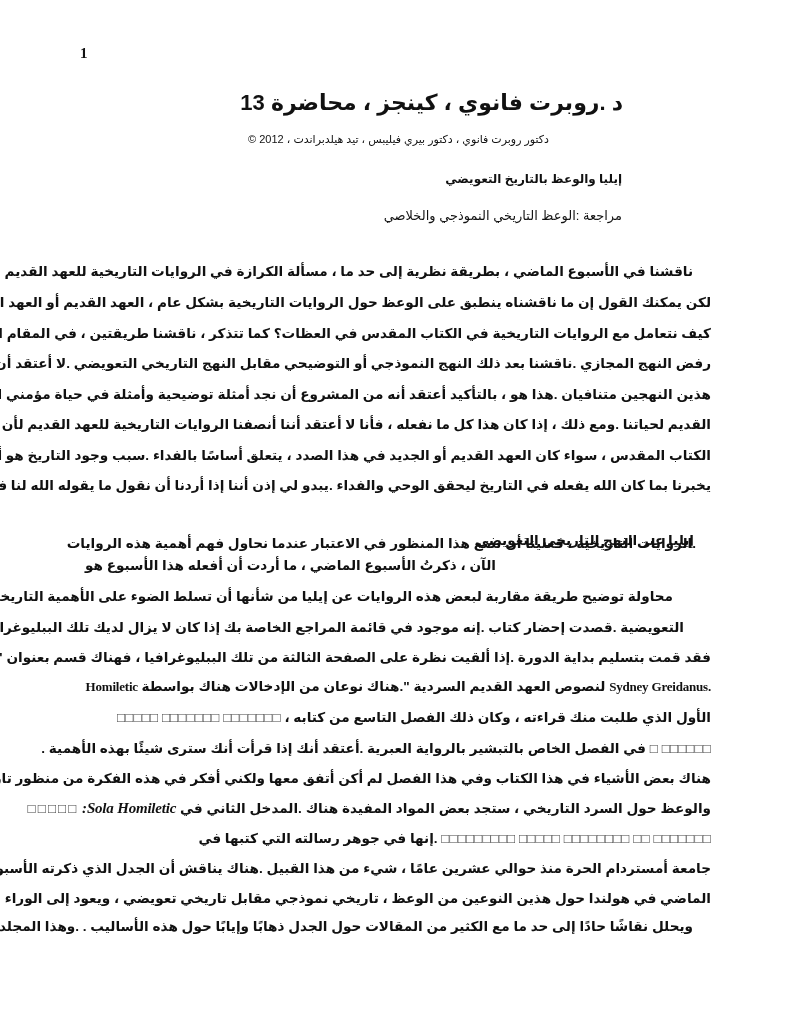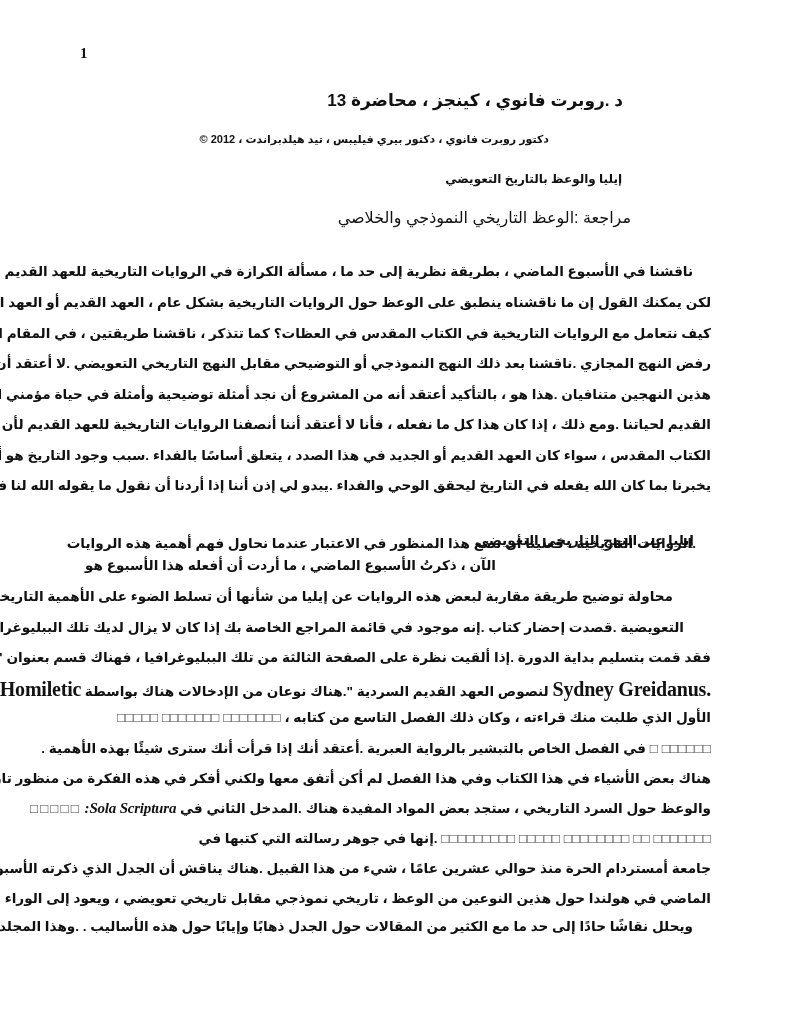--- a/index.html
+++ b/index.html
@@ -6,38 +6,38 @@
     body {
       width: 791px; height: 1024px; position: relative; overflow: hidden;
       font-family: "Liberation Sans", "DejaVu Sans", sans-serif; color: #111;
     }
     .page-number {
       position: absolute; left: 80px; top: 45px;
       font-family: "Liberation Serif", serif; font-weight: bold; font-size: 15px;
     }
     .rtl { direction: rtl; unicode-bidi: plaintext; position: absolute; white-space: nowrap; }
     .title {
-      right: 168px; top: 90px; font-weight: bold; font-size: 17px;
+      right: 168px; top: 90px; font-weight: bold; font-size: 22px;
       letter-spacing: -0.3px;
     }
     .copyright {
-      right: 242px; top: 133px; font-size: 11px; font-weight: bold; letter-spacing: -0.3px; padding-left: 29px;
+      right: 242px; top: 133px; font-size: 11px; font-weight: normal; letter-spacing: -0.3px; padding-left: 29px;
     }
     .section-heading {
       right: 169px; top: 172px; font-weight: bold; font-size: 12px;
     }
     .review-line {
-      right: 160px; top: 208px; font-size: 16px; margin-left: 13px;
+      right: 169px; top: 208px; font-size: 13px; margin-left: 13px;
     }
     .body-line {
       font-size: 13.6px; font-weight: bold; letter-spacing: -0.2px;
       right: 80px;
     }
     .tofu { font-weight: normal; color: #444; letter-spacing: 2px; }
-    .latin-serif { font-family: "Liberation Serif", serif; font-size: 20px; }
+    .latin-serif { font-family: "Liberation Serif", serif; font-size: 13px; }
     .latin-italic { font-family: "Liberation Serif", serif; font-style: italic; font-size: 15px; }
   </style>
 </head>
 <body>
 
 <div>
   <div class="page-number">1</div>
 
   <div class="rtl title">د .روبرت فانوي ، كينجز ، محاضرة 13</div>
   <div class="rtl copyright">دكتور روبرت فانوي ، دكتور بيري فيليبس ، تيد هيلدبراندت ، 2012 ©</div>
@@ -76,21 +76,21 @@
 
     <div class="rtl body-line" style="top:740px;text-align:center;">
       <span class="tofu">□□□□□□ □</span>
       <span>في الفصل الخاص بالتبشير بالرواية العبرية .أعتقد أنك إذا قرأت أنك سترى شيئًا بهذه الأهمية .</span>
     </div>
 
     <div class="rtl body-line" style="top:770px;">هناك بعض الأشياء في هذا الكتاب وفي هذا الفصل لم أكن أتفق معها ولكني أفكر في هذه الفكرة من منظور تاريخي ،</div>
 
     <div class="rtl body-line" style="top:800px;">
       <span>والوعظ حول السرد التاريخي ، ستجد بعض المواد المفيدة هناك .المدخل الثاني في</span>
-      <span class="latin-italic">Sola Scriptura:</span>
+      <span class="latin-italic">Sola Homiletic:</span>
       <span class="tofu">□□□□□</span>
     </div>
 
     <div class="rtl body-line" style="top:830px;">
       <span class="tofu">□□□□□□□ □□ □□□□□□□□ □□□□□ □□□□□□□□□</span>
       <span>.إنها في جوهر رسالته التي كتبها في</span>
     </div>
 
     <div class="rtl body-line" style="top:860px;">جامعة أمستردام الحرة منذ حوالي عشرين عامًا ، شيء من هذا القبيل .هناك يناقش أن الجدل الذي ذكرته الأسبوع</div>
     <div class="rtl body-line" style="top:890px;text-align:center;">الماضي في هولندا حول هذين النوعين من الوعظ ، تاريخي نموذجي مقابل تاريخي تعويضي ، ويعود إلى الوراء</div>

